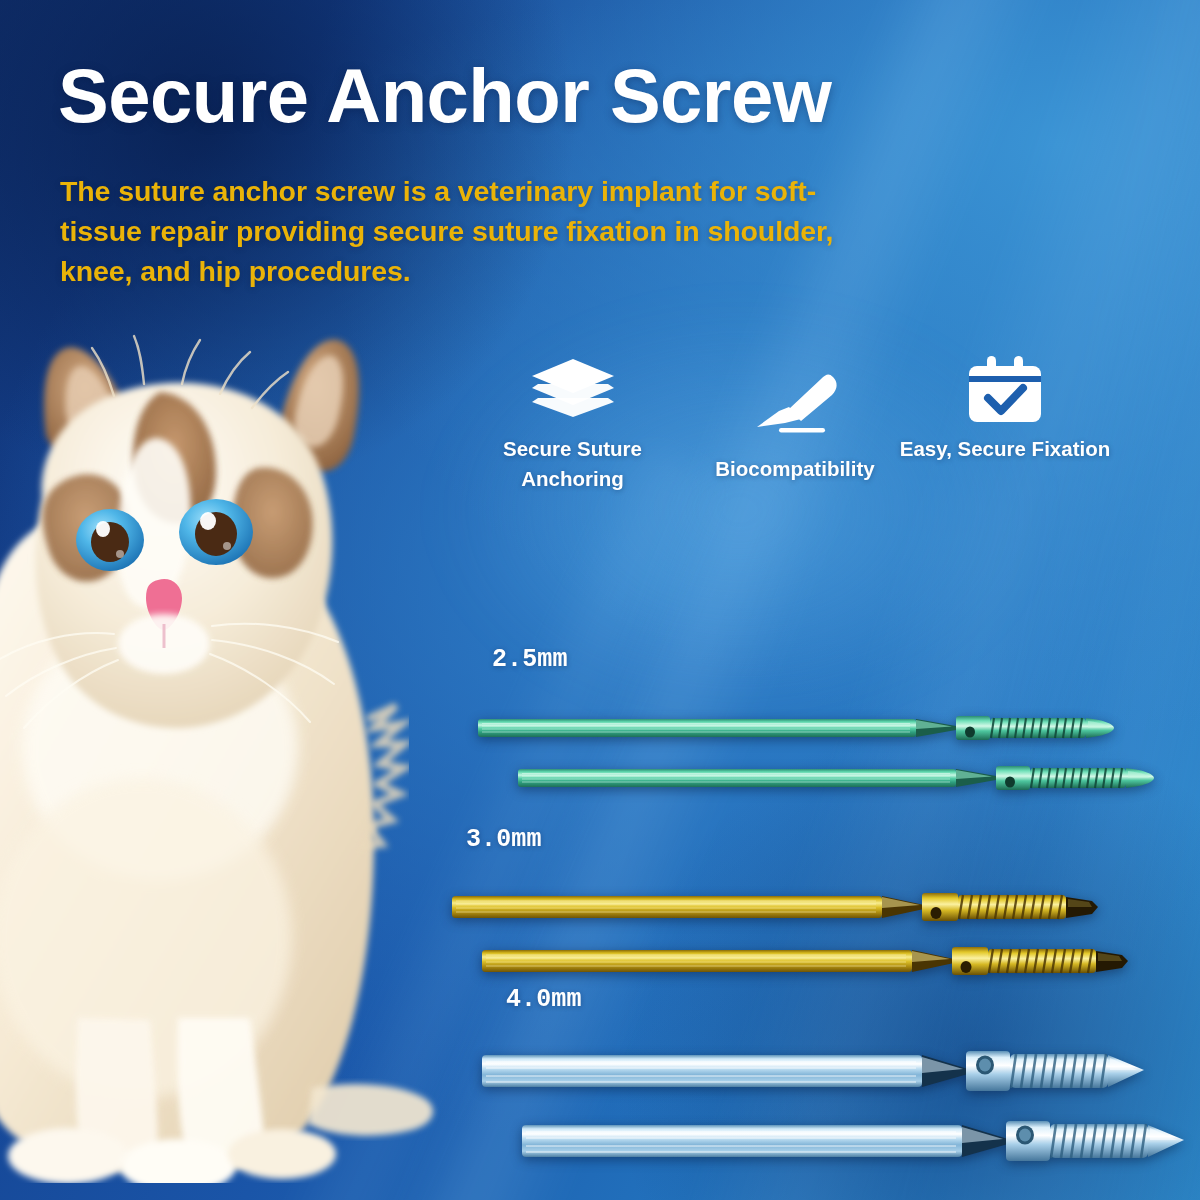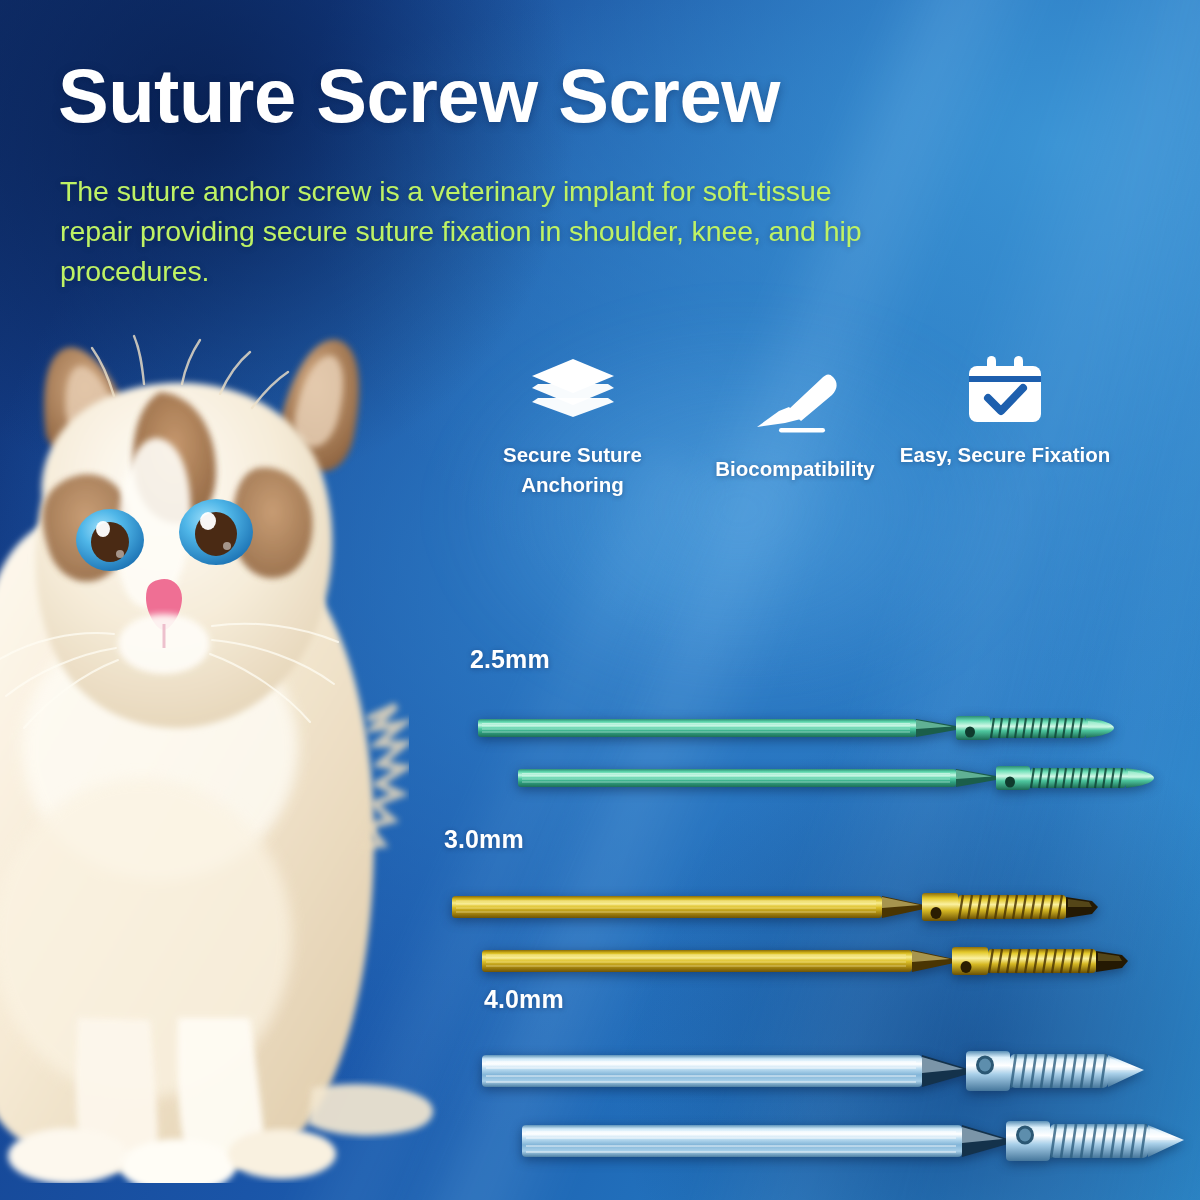--- a/index.html
+++ b/index.html
@@ -45,71 +45,73 @@
   
   .headline{
     position:absolute; left:58px; top:56px;
     font-size:76px; font-weight:bold; color:#ffffff;
     letter-spacing:-.5px; line-height:1.05;
     text-shadow:0 2px 10px rgba(0,20,60,.35);
     white-space:nowrap;
   }
   .subcopy{
     position:absolute; left:60px; top:172px; width:830px;
-    font-size:28.5px; font-weight:normal; color:#bef264;
+    font-size:28.5px; font-weight:bold; color:#eab308;
     line-height:1.40; letter-spacing:-.1px;
     text-shadow:0 1px 6px rgba(0,20,60,.30);
   }
 
   
   .cat-wrap{ position:absolute; left:-18px; top:318px; width:500px; height:865px; }
   .cat-svg{ width:100%; height:100%; display:block; }
 
   
   .features{ position:absolute; left:455px; top:352px; width:680px; height:190px; }
   .feature{ position:absolute; text-align:center; }
   .f1{ left:0px;   top:0px;   width:235px; }
   .f2{ left:195px; top:16px;  width:290px; }
   .f3{ left:425px; top:0px;   width:250px; }
   .feature .ficon{ height:72px; display:flex; align-items:center; justify-content:center; }
   .feature .flabel{
-    margin-top:16px;
+    margin-top:10px;
     font-size:20.5px; font-weight:bold; color:#ffffff; line-height:1.45;
     text-shadow:0 1px 5px rgba(0,20,60,.35);
   }
   .f2 .flabel{ margin-top:14px; }
 
   
   .product-group{ position:absolute; }
   .pg1{ left:470px; top:645px;  }
   .pg2{ left:444px; top:825px;  }
   .pg3{ left:484px; top:985px;  }
   .size-label{
     font-size:25px; font-weight:bold; color:#ffffff;
     letter-spacing:.1px; text-shadow:0 1px 5px rgba(0,20,60,.35);
+    margin-left:22px;
+    font-family:Liberation Mono, monospace;
   }
   .screw-stack{ position:relative; margin-top:6px; }
   .screw{ position:absolute; }
   .screw svg{ display:block; filter:drop-shadow(0 3px 6px rgba(2,18,52,.45)); }
 </style>
 </head>
 <body>
 
 <div id="stage">
 
   <div class="bg-base"></div>
   <div class="bg-dark-tl"></div>
   <div class="bg-glow"></div>
   <div class="bg-ray ray1"></div>
   <div class="bg-ray ray2"></div>
   <div class="bg-ray ray3"></div>
   <div class="bg-ray ray4"></div>
   <div class="bg-dark-br"></div>
 
-  <div class="headline">Suture Screw Screw</div>
+  <div class="headline">Secure Anchor Screw</div>
   <div class="subcopy">The suture anchor screw is a veterinary implant for soft-tissue repair providing secure suture fixation in shoulder, knee, and hip procedures.</div>
 
   <div class="cat-wrap">
     <svg class="cat-svg" viewBox="0 0 500 865" preserveAspectRatio="none" aria-hidden="true">
       <defs>
         <radialGradient id="furG" cx="42%" cy="30%" r="78%">
           <stop offset="0%" stop-color="#fffdf7"></stop>
           <stop offset="52%" stop-color="#f6ecd9"></stop>
           <stop offset="100%" stop-color="#e3d2b4"></stop>
         </radialGradient>

